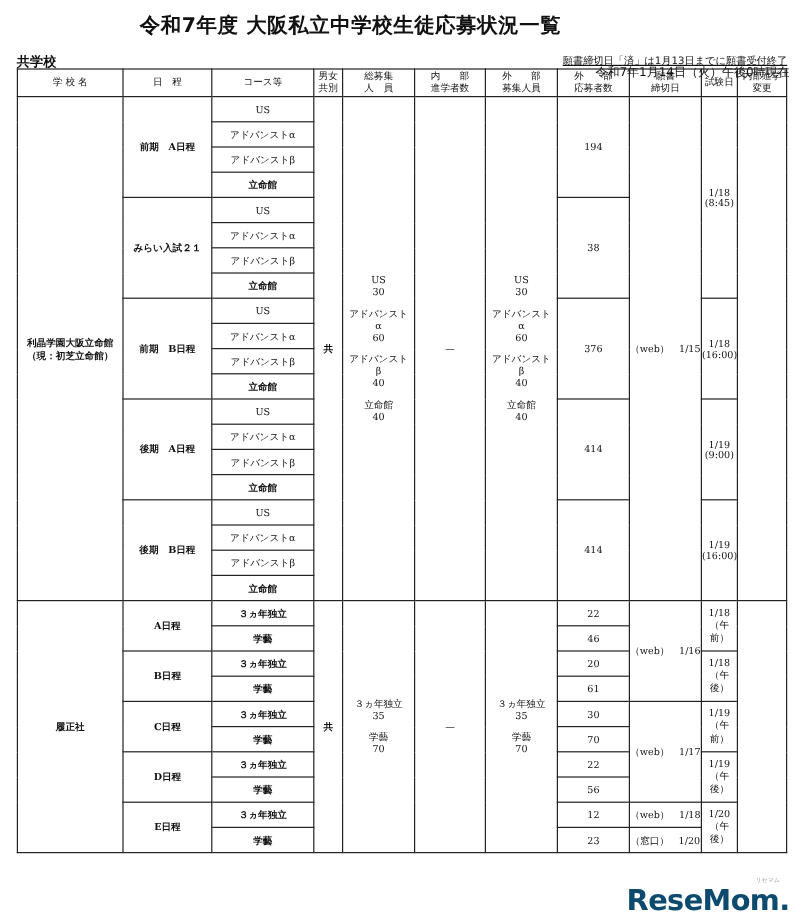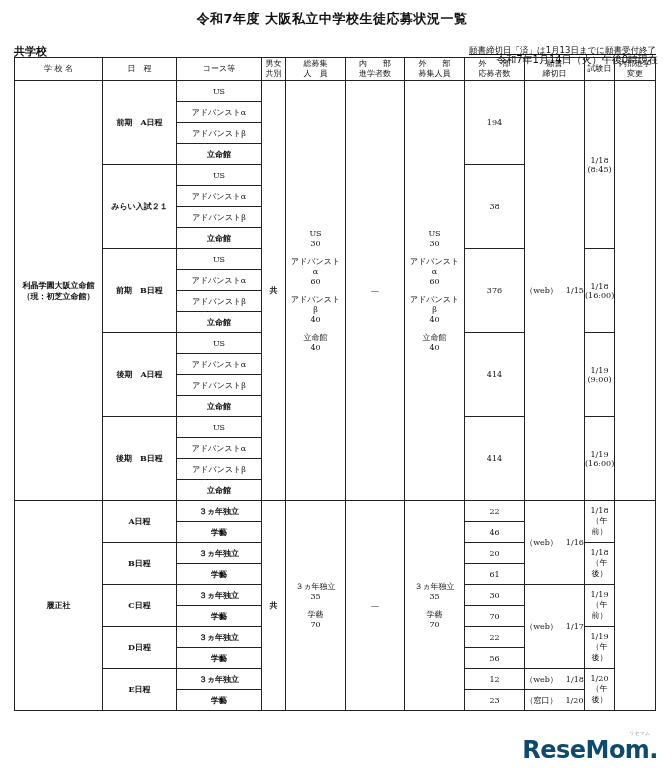--- a/index.html
+++ b/index.html
@@ -1,19 +1,19 @@
 <!DOCTYPE html>
 <html><head>
 <meta charset="utf-8">
 <style>
   html, body { margin:0; padding:0; background:#ffffff; }
   body { width:672px; height:768px; position:relative; overflow:hidden;
          font-family:"DejaVu Sans", "Liberation Sans", sans-serif; color:#111; }
   .title { position:absolute; left:0; width:584px; top:10px; text-align:center;
-           font-size:13px; font-weight:bold; letter-spacing:0.5px;padding-left:40px; }
+           font-size:17px; font-weight:bold; letter-spacing:0.5px; }
   .asof { position:absolute; right:14px; top:33px; font-size:10px; font-weight:normal;margin-top:20px; }
   .note { position:absolute; right:16px; top:45px; font-size:8.5px; text-decoration:underline; }
   .section { position:absolute; left:14px; top:44px; font-size:11px; font-weight:bold;text-align:right; }
   table.t { position:absolute; left:14px; top:57px; border-collapse:collapse; table-layout:fixed;
             width:641px; font-family:"DejaVu Serif","Liberation Serif",serif; }
   table.t td, table.t th { border:1px solid #222; padding:0; font-size:8px; text-align:center;
             vertical-align:middle; overflow:hidden; }
   table.t th { height:22px; font-weight:normal; line-height:10px; font-family:"DejaVu Sans","Liberation Sans",sans-serif;}
   table.t td { height:20px; }
   td.course { font-size:7.5px; }

